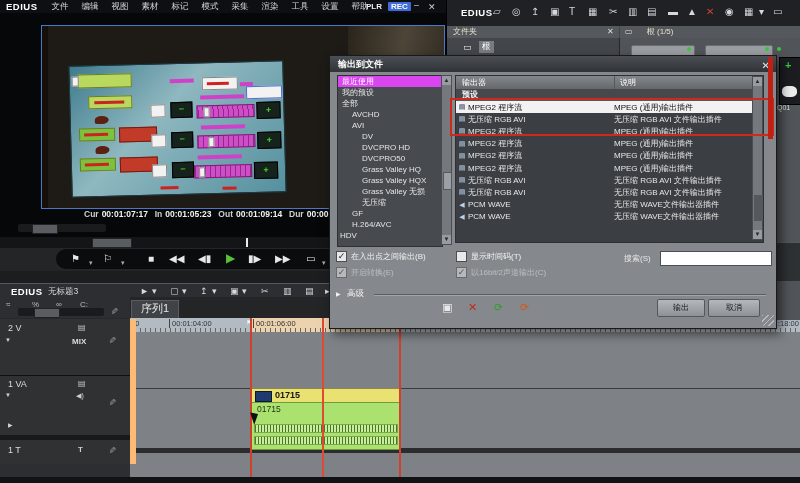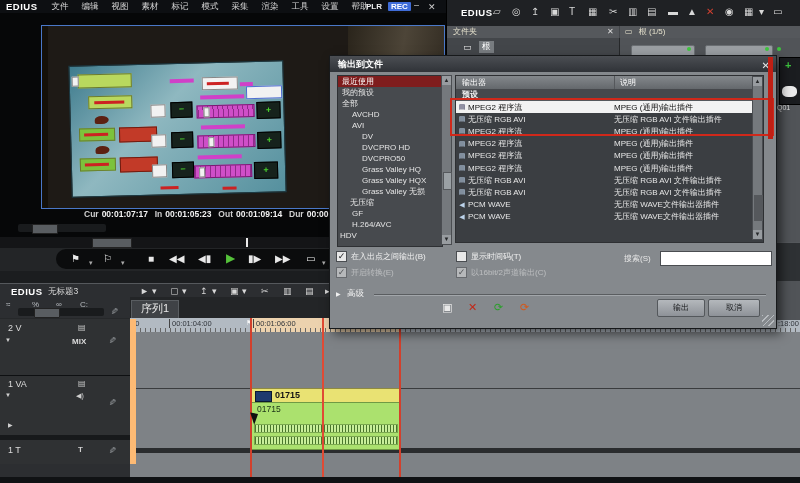--- a/index.html
+++ b/index.html
@@ -74,21 +74,21 @@
   .cursor{position:absolute;left:252px;top:128px;width:0;height:0;z-index:50;
           border-left:7px solid #101010;border-top:4px solid transparent;border-bottom:9px solid transparent;transform:rotate(-18deg);}
   
   .dialog{position:absolute;left:329px;top:55px;width:446px;height:272px;background:#85898d;z-index:30;
           border:1px solid #17191b;box-shadow:4px 5px 10px rgba(0,0,0,.55);}
   .dlg-title{position:absolute;left:0;top:0;width:446px;height:16px;background:linear-gradient(#4b4e53,#303338);
              color:#fff;font-size:9px;font-weight:bold;line-height:16px;padding-left:8px;box-sizing:border-box;}
   .dlg-close{position:absolute;right:6px;top:2px;color:#e8e8e8;font-size:10px;cursor:default;}
   .tree{position:absolute;left:7px;top:19px;width:104px;height:170px;background:#474a4e;border:1px solid #2e3033;overflow:hidden;}
   .titem{height:11px;line-height:11px;font-size:8px;color:#e4e4e4;white-space:nowrap;}
-  .titem.selected{background:#7f1d1d;color:#fff;}
+  .titem.selected{background:#d946ef;color:#fff;}
   .vscroll{position:absolute;width:11px;background:#75797d;border:1px solid #4a4d51;box-sizing:border-box;}
   .varrow{position:absolute;left:0;width:100%;text-align:center;font-size:6px;color:#26282a;background:#989ca0;height:9px;line-height:9px;}
   .vthumb{position:absolute;left:1px;width:7px;background:#9aa0a4;border:1px solid #55585c;}
   .listbox{position:absolute;left:125px;top:19px;width:307px;height:166px;background:#3b3e42;border:1px solid #2e3033;overflow:hidden;}
   .lhead{position:absolute;left:0;top:0;width:307px;height:13px;background:linear-gradient(#84888c,#64686c);
          font-size:8px;color:#fff;line-height:13px;}
   .lgroup{position:absolute;left:0;top:13px;width:307px;height:12px;background:#46484c;font-size:8px;font-weight:bold;
           color:#f0f0f0;line-height:12px;padding-left:6px;box-sizing:border-box;border-bottom:1px solid #55585c;}
   .lrows{position:absolute;left:0;top:25px;width:332px;}
   .lrow{display:flex;align-items:center;height:12.2px;font-size:8px;color:#e6e6e6;white-space:nowrap;}
@@ -250,21 +250,21 @@
     <div class="panel-hd" style="left:0;top:26px;width:172px;">
       <span style="margin-left:6px;">文件夹</span>
       <span class="abs" style="left:160px;top:0;color:#ddd;">✕</span>
     </div>
     <div class="abs" style="left:0;top:38px;width:172px;height:282px;background:#43464a;border-right:1px solid #26282a;">
       <span class="abs" style="left:16px;top:4px;color:#e8e8e8;font-size:9px;">▭</span>
       <span class="abs" style="left:32px;top:3px;background:#787c80;padding:0 3px;color:#fff;font-size:8.5px;">根</span>
     </div>
     <div class="panel-hd" style="left:173px;top:26px;width:181px;">
       <span style="margin-left:5px;">▭</span>
-      <span style="margin-left:4px;">根 (1/5)</span>
+      <span style="margin-left:12px;">根 (1/5)</span>
     </div>
     <div class="abs" style="left:173px;top:38px;width:181px;height:282px;background:#515458;">
       <div class="thumbtop" style="left:11px;top:7px;width:62px;"></div>
       <div class="gdot" style="left:67px;top:9px;"></div>
       <div class="thumbtop" style="left:85px;top:7px;width:66px;"></div>
       <div class="gdot" style="left:145px;top:9px;"></div>
       <div class="gdot" style="left:157px;top:9px;"></div>
       <div class="abs" style="left:159px;top:19px;width:20px;height:46px;background:#1b1d20;border:1px solid #000;">
         <span class="abs" style="left:5px;top:1px;color:#3ec43e;font-weight:bold;font-size:11px;">+</span>
         <div class="abs" style="left:2px;top:28px;width:15px;height:11px;background:#ececec;border-radius:40%;"></div>
@@ -383,21 +383,21 @@
         <div class="titem" style="padding-left: 4px;"><span>我的预设</span></div>
         <div class="titem" style="padding-left: 4px;"><span>全部</span></div>
         <div class="titem" style="padding-left: 14px;"><span>AVCHD</span></div>
         <div class="titem" style="padding-left: 14px;"><span>AVI</span></div>
         <div class="titem" style="padding-left: 24px;"><span>DV</span></div>
         <div class="titem" style="padding-left: 24px;"><span>DVCPRO HD</span></div>
         <div class="titem" style="padding-left: 24px;"><span>DVCPRO50</span></div>
         <div class="titem" style="padding-left: 24px;"><span>Grass Valley HQ</span></div>
         <div class="titem" style="padding-left: 24px;"><span>Grass Valley HQX</span></div>
         <div class="titem" style="padding-left: 24px;"><span>Grass Valley 无损</span></div>
-        <div class="titem" style="padding-left: 12px;"><span>无压缩</span></div>
+        <div class="titem" style="padding-left: 24px;"><span>无压缩</span></div>
         <div class="titem" style="padding-left: 14px;"><span>GF</span></div>
         <div class="titem" style="padding-left: 14px;"><span>H.264/AVC</span></div>
         <div class="titem" style="padding-left: 2px;"><span>HDV</span></div>
       </div>
     <div class="vscroll" style="left:111px;top:19px;height:170px;">
       <div class="varrow" style="top:0;">▲</div>
       <div class="vthumb" style="top:96px;height:16px;"></div>
       <div class="varrow" style="bottom:0;">▼</div>
     </div>
 

